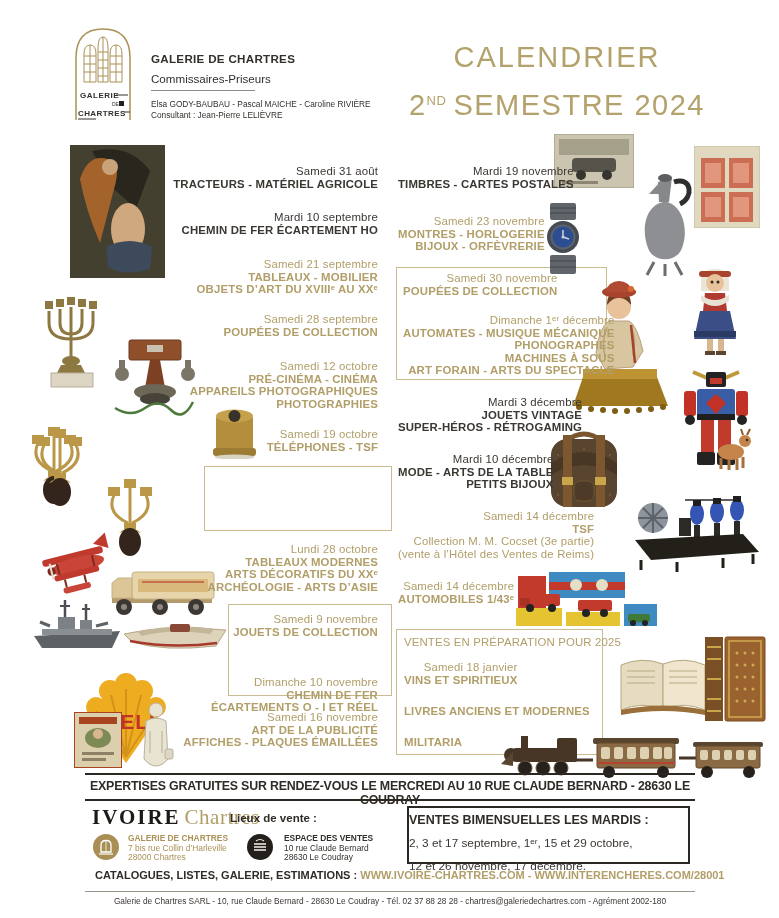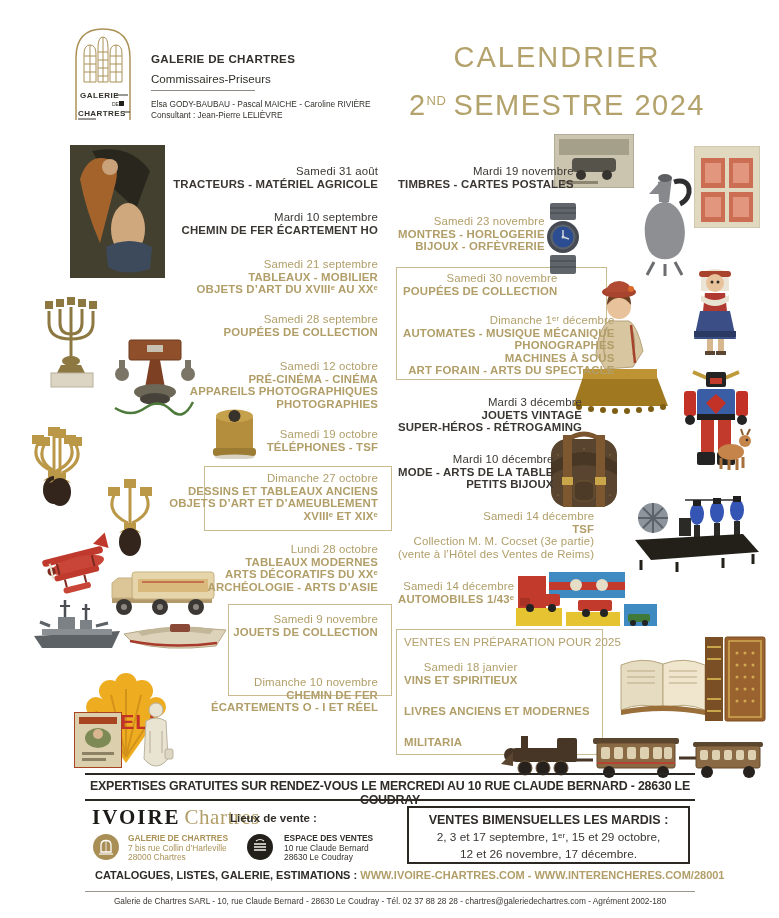--- a/index.html
+++ b/index.html
@@ -36,23 +36,23 @@
   .rule{position:absolute;background:#2b2824}
   .expertises{position:absolute;left:85px;top:779px;width:610px;text-align:center;font-size:12.4px;font-weight:700;letter-spacing:-.2px;color:#2f2b27}
   .ivoire{position:absolute;left:92px;top:805px;font-family:"Liberation Serif","DejaVu Serif",serif;font-size:21px;font-weight:700;letter-spacing:2px;color:#1c1a17}
   .ivoire .city{color:#b19e68;font-weight:400;letter-spacing:.5px;margin-left:4px}
   .lieux{position:absolute;left:230px;top:812px;font-size:11.5px;font-weight:700;color:#2f2b27}
   .venue-icon{position:absolute;width:28px;height:28px}
   .venue{position:absolute;font-size:8.4px;line-height:9.6px}
   .venue .vn{font-weight:700}
   .venue.gold{color:#ab9258}
   .venue.dark{color:#33302b}
-  .bimbox{position:absolute;left:407px;top:806px;width:283px;height:58px;border:2px solid #2b2824;text-align:center;padding-top:5px}
+  .bimbox{position:absolute;left:407px;top:806px;width:283px;height:58px;border:2px solid #2b2824;text-align:left;padding-top:5px}
   .bimbox .bt{font-size:12.5px;font-weight:700;color:#2f2b27}
-  .bimbox .bl{font-size:11.8px;margin-top:3px;color:#3a3632;font-weight:500}
+  .bimbox .bl{font-size:11.8px;margin-top:9px;color:#3a3632;font-weight:500}
   .cats{position:absolute;left:95px;top:869px;font-size:11px;font-weight:700}
   .cats .lab{color:#2f2b27}
   .cats .lnk{color:#b19e68}
   .legal{position:absolute;left:85px;top:896px;width:610px;text-align:center;font-size:8.3px;color:#3a3632}
   .box-title{position:absolute;font-size:11.4px;font-weight:400;letter-spacing:.15px;color:#b19e68;white-space:nowrap}
 </style>
 </head>
 <body>
 
 <div class="page">
@@ -540,40 +540,39 @@
   <div class="entry l gold" style="top:360px">
     <div class="date">Samedi 12 octobre</div>
     <div class="cat">PRÉ-CINÉMA - CINÉMA</div>
     <div class="cat">APPAREILS PHOTOGRAPHIQUES</div>
     <div class="cat">PHOTOGRAPHIES</div>
   </div>
   <div class="entry l gold" style="top:428px">
     <div class="date">Samedi 19 octobre</div>
     <div class="cat">TÉLÉPHONES - TSF</div>
   </div>
-  <div class="entry l gold" style="top:472px">
-    <div class="date">Dimanche 27 octobre</div>
-    <div class="cat">DESSINS ET TABLEAUX ANCIENS</div>
-    <div class="cat">OBJETS D’ART ET D’AMEUBLEMENT</div>
-    <div class="cat">XVIIIᵉ ET XIXᵉ</div>
-  </div>
   <div class="entry l gold" style="top:543px">
     <div class="date">Lundi 28 octobre</div>
     <div class="cat">TABLEAUX MODERNES</div>
     <div class="cat">ARTS DÉCORATIFS DU XXᵉ</div>
     <div class="cat">ARCHÉOLOGIE - ARTS D’ASIE</div>
   </div>
   <div class="entry l gold" style="top:613px">
     <div class="date">Samedi 9 novembre</div>
     <div class="cat">JOUETS DE COLLECTION</div>
   </div>
   <div class="entry l gold" style="top:676px">
     <div class="date">Dimanche 10 novembre</div>
     <div class="cat">CHEMIN DE FER</div>
     <div class="cat">ÉCARTEMENTS O - I ET RÉEL</div>
+  </div>
+  <div class="entry l gold" style="top:711px">
+    <div class="date">Samedi 16 novembre</div>
+    <div class="cat">ART DE LA PUBLICITÉ</div>
+    <div class="cat">AFFICHES - PLAQUES ÉMAILLÉES</div>
   </div>
 
   <div class="entry r dark" style="top:165px">
     <div class="date">Mardi 19 novembre</div>
     <div class="cat">TIMBRES - CARTES POSTALES</div>
   </div>
   <div class="entry r gold" style="top:215px">
     <div class="date">Samedi 23 novembre</div>
     <div class="cat">MONTRES - HORLOGERIE</div>
     <div class="cat">BIJOUX - ORFÈVRERIE</div>

